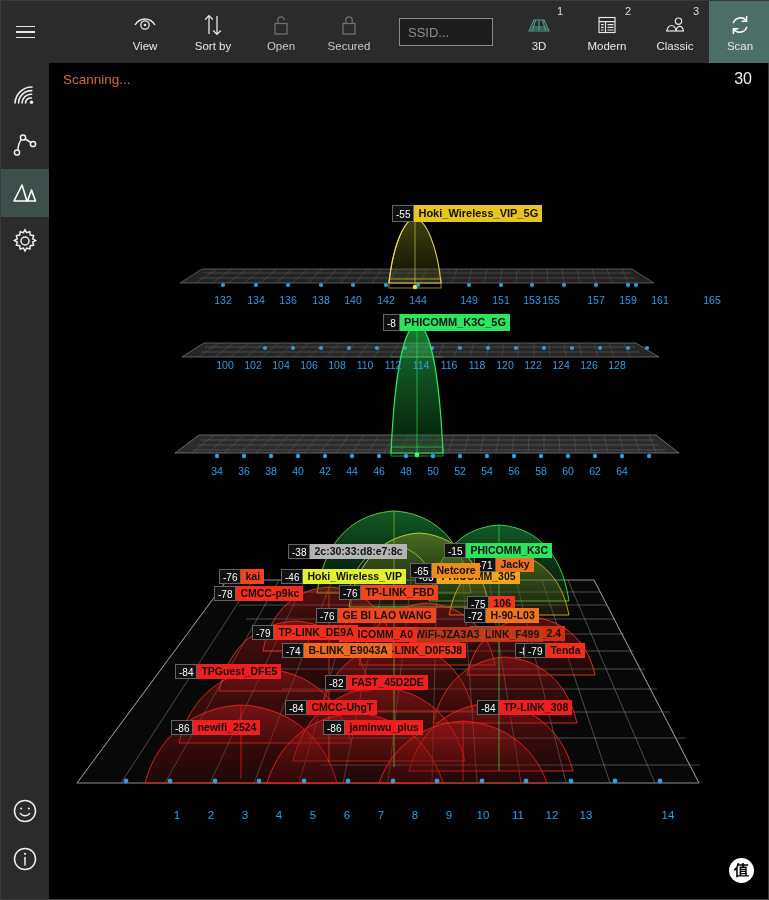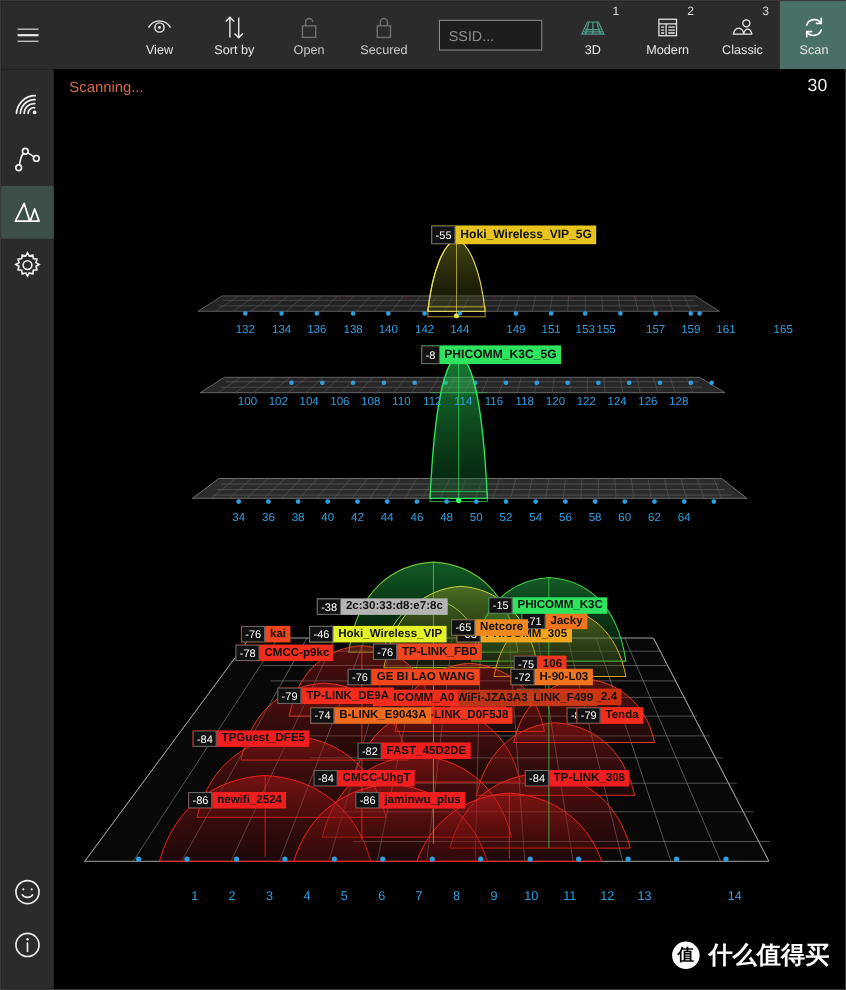--- a/index.html
+++ b/index.html
@@ -852,19 +852,18 @@
           <span class="n">newifi_2524</span>
         </div>
 
         <div class="chip" style="left:274px;top:625px;background:#f01e1e;z-index:5">
           <span class="v">-86</span>
           <span class="n">jaminwu_plus</span>
         </div>
 
         <div class="wm">
           <span class="dot">值</span>
-          <span>什么值得买</span>
         </div>
 
       </div>
     </div>
   </div>
 </div>
 
 </body></html>

